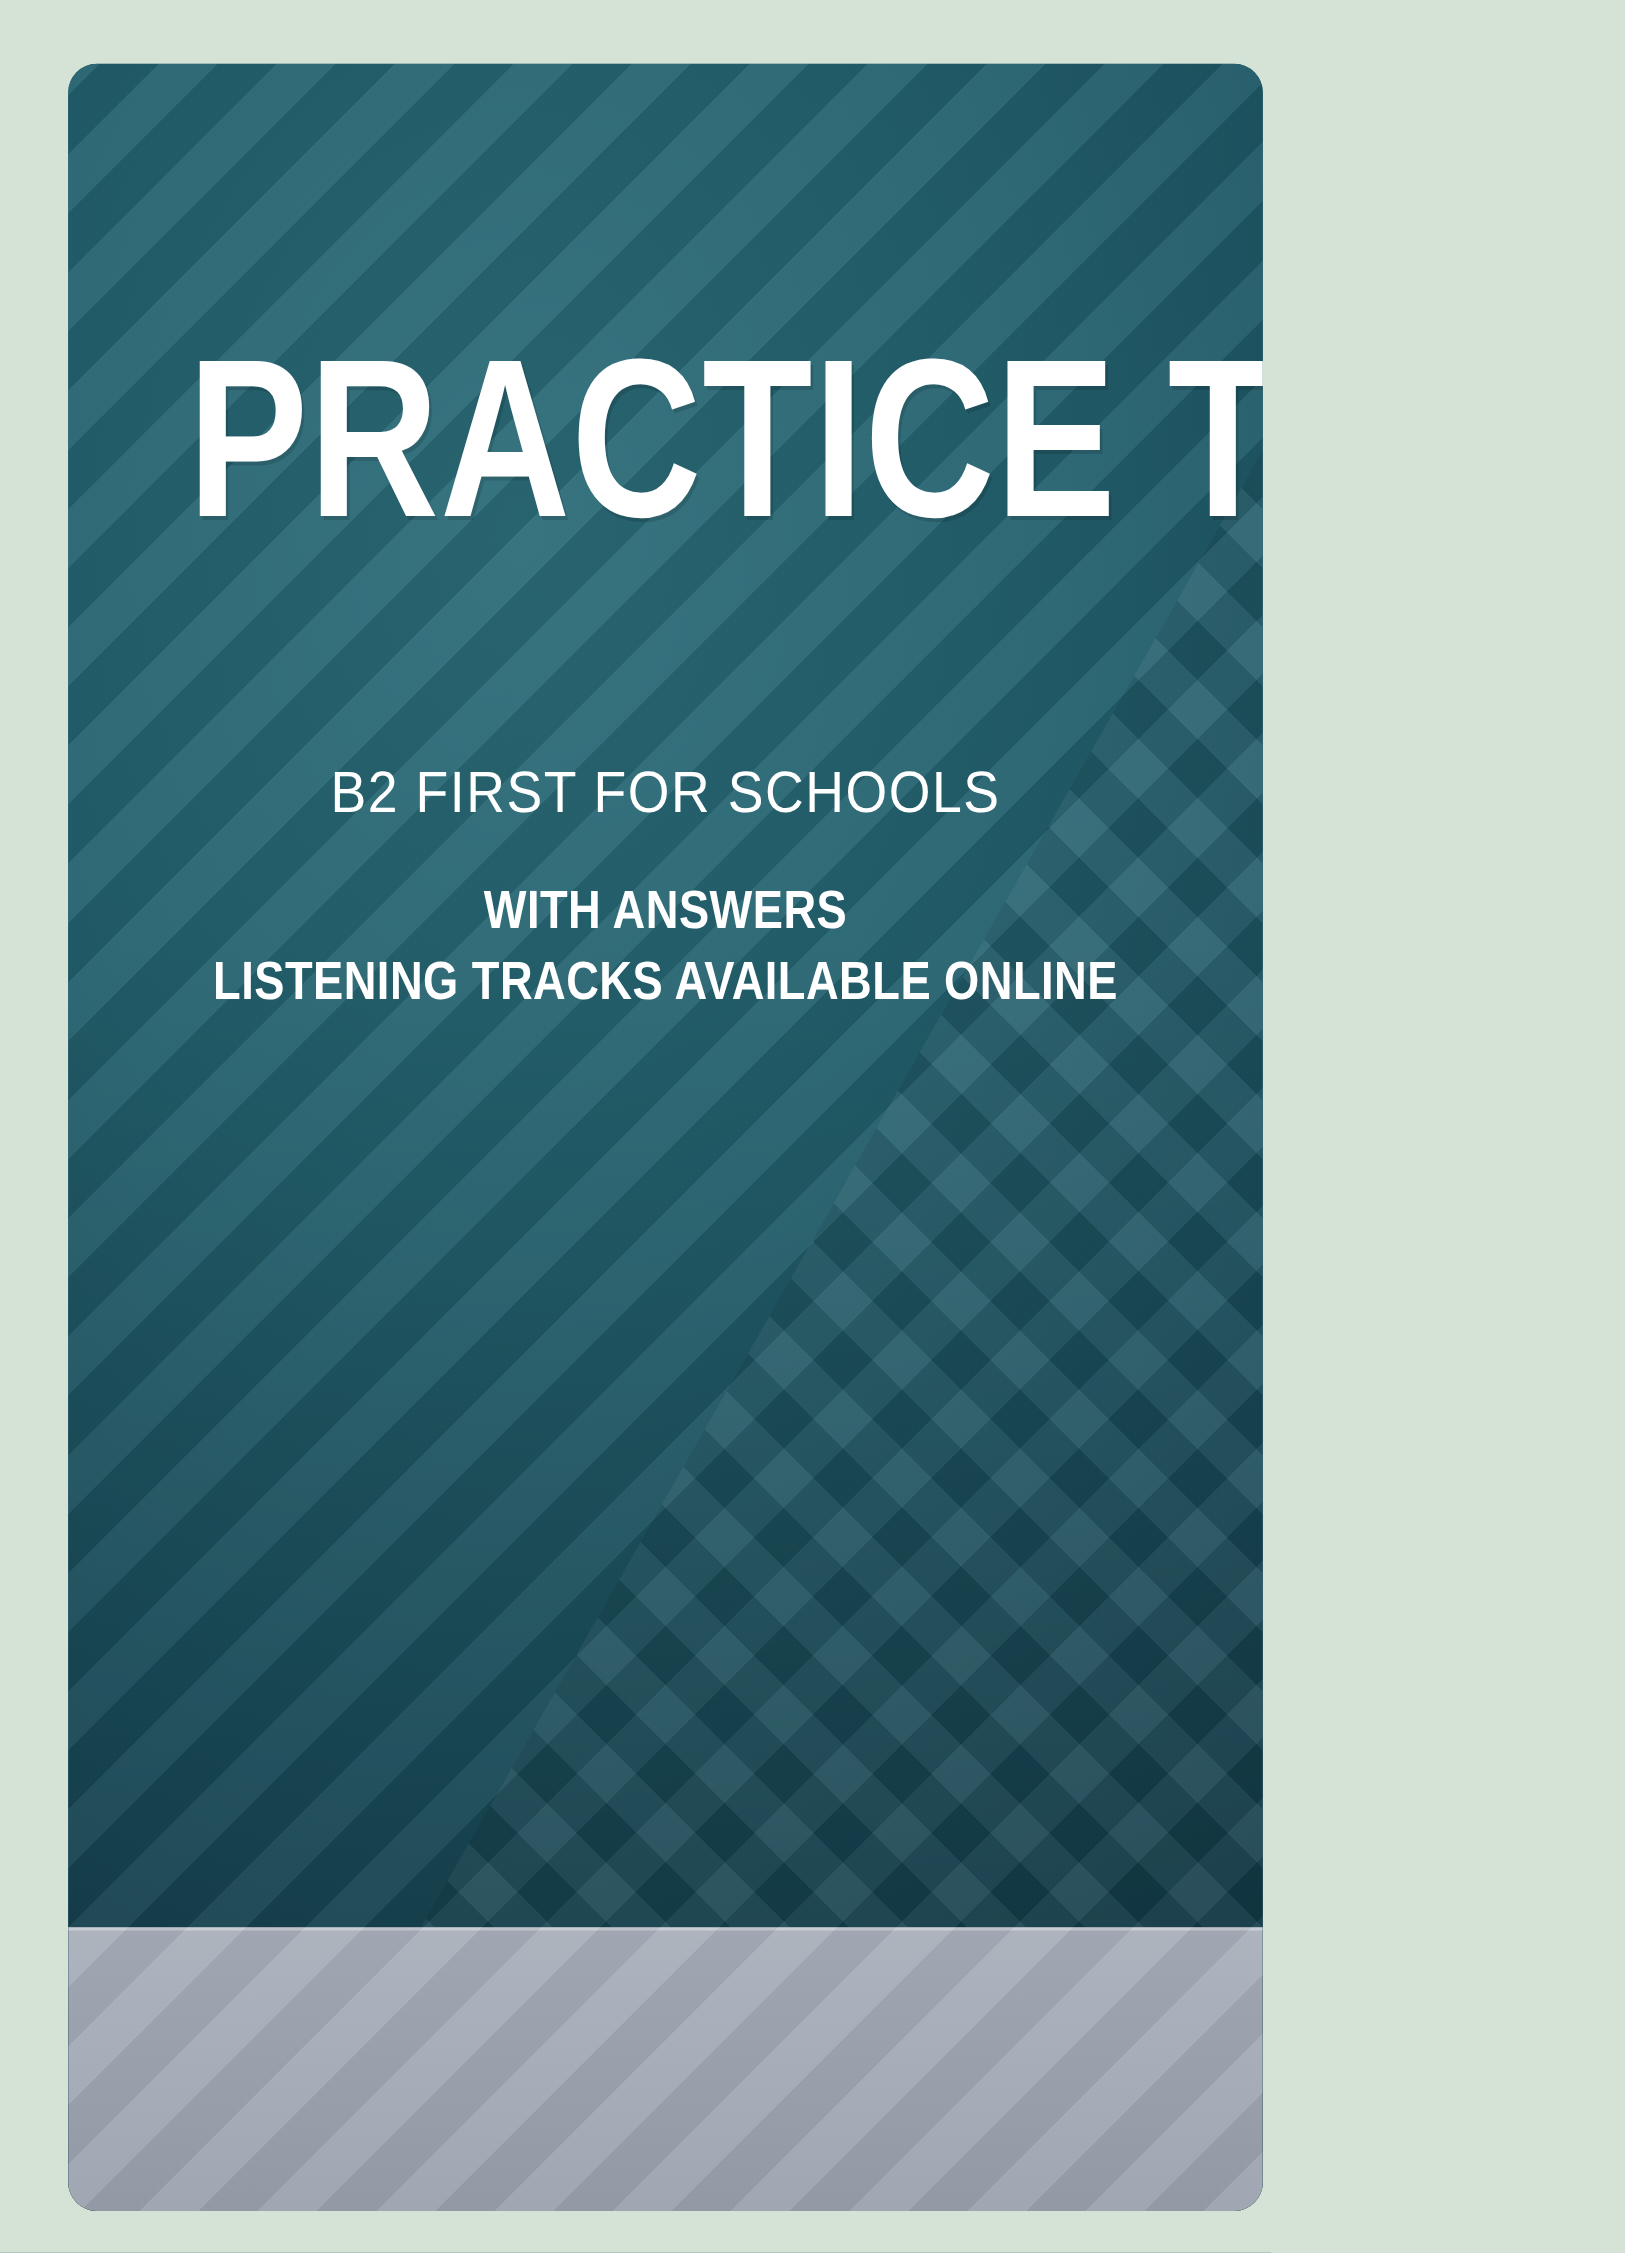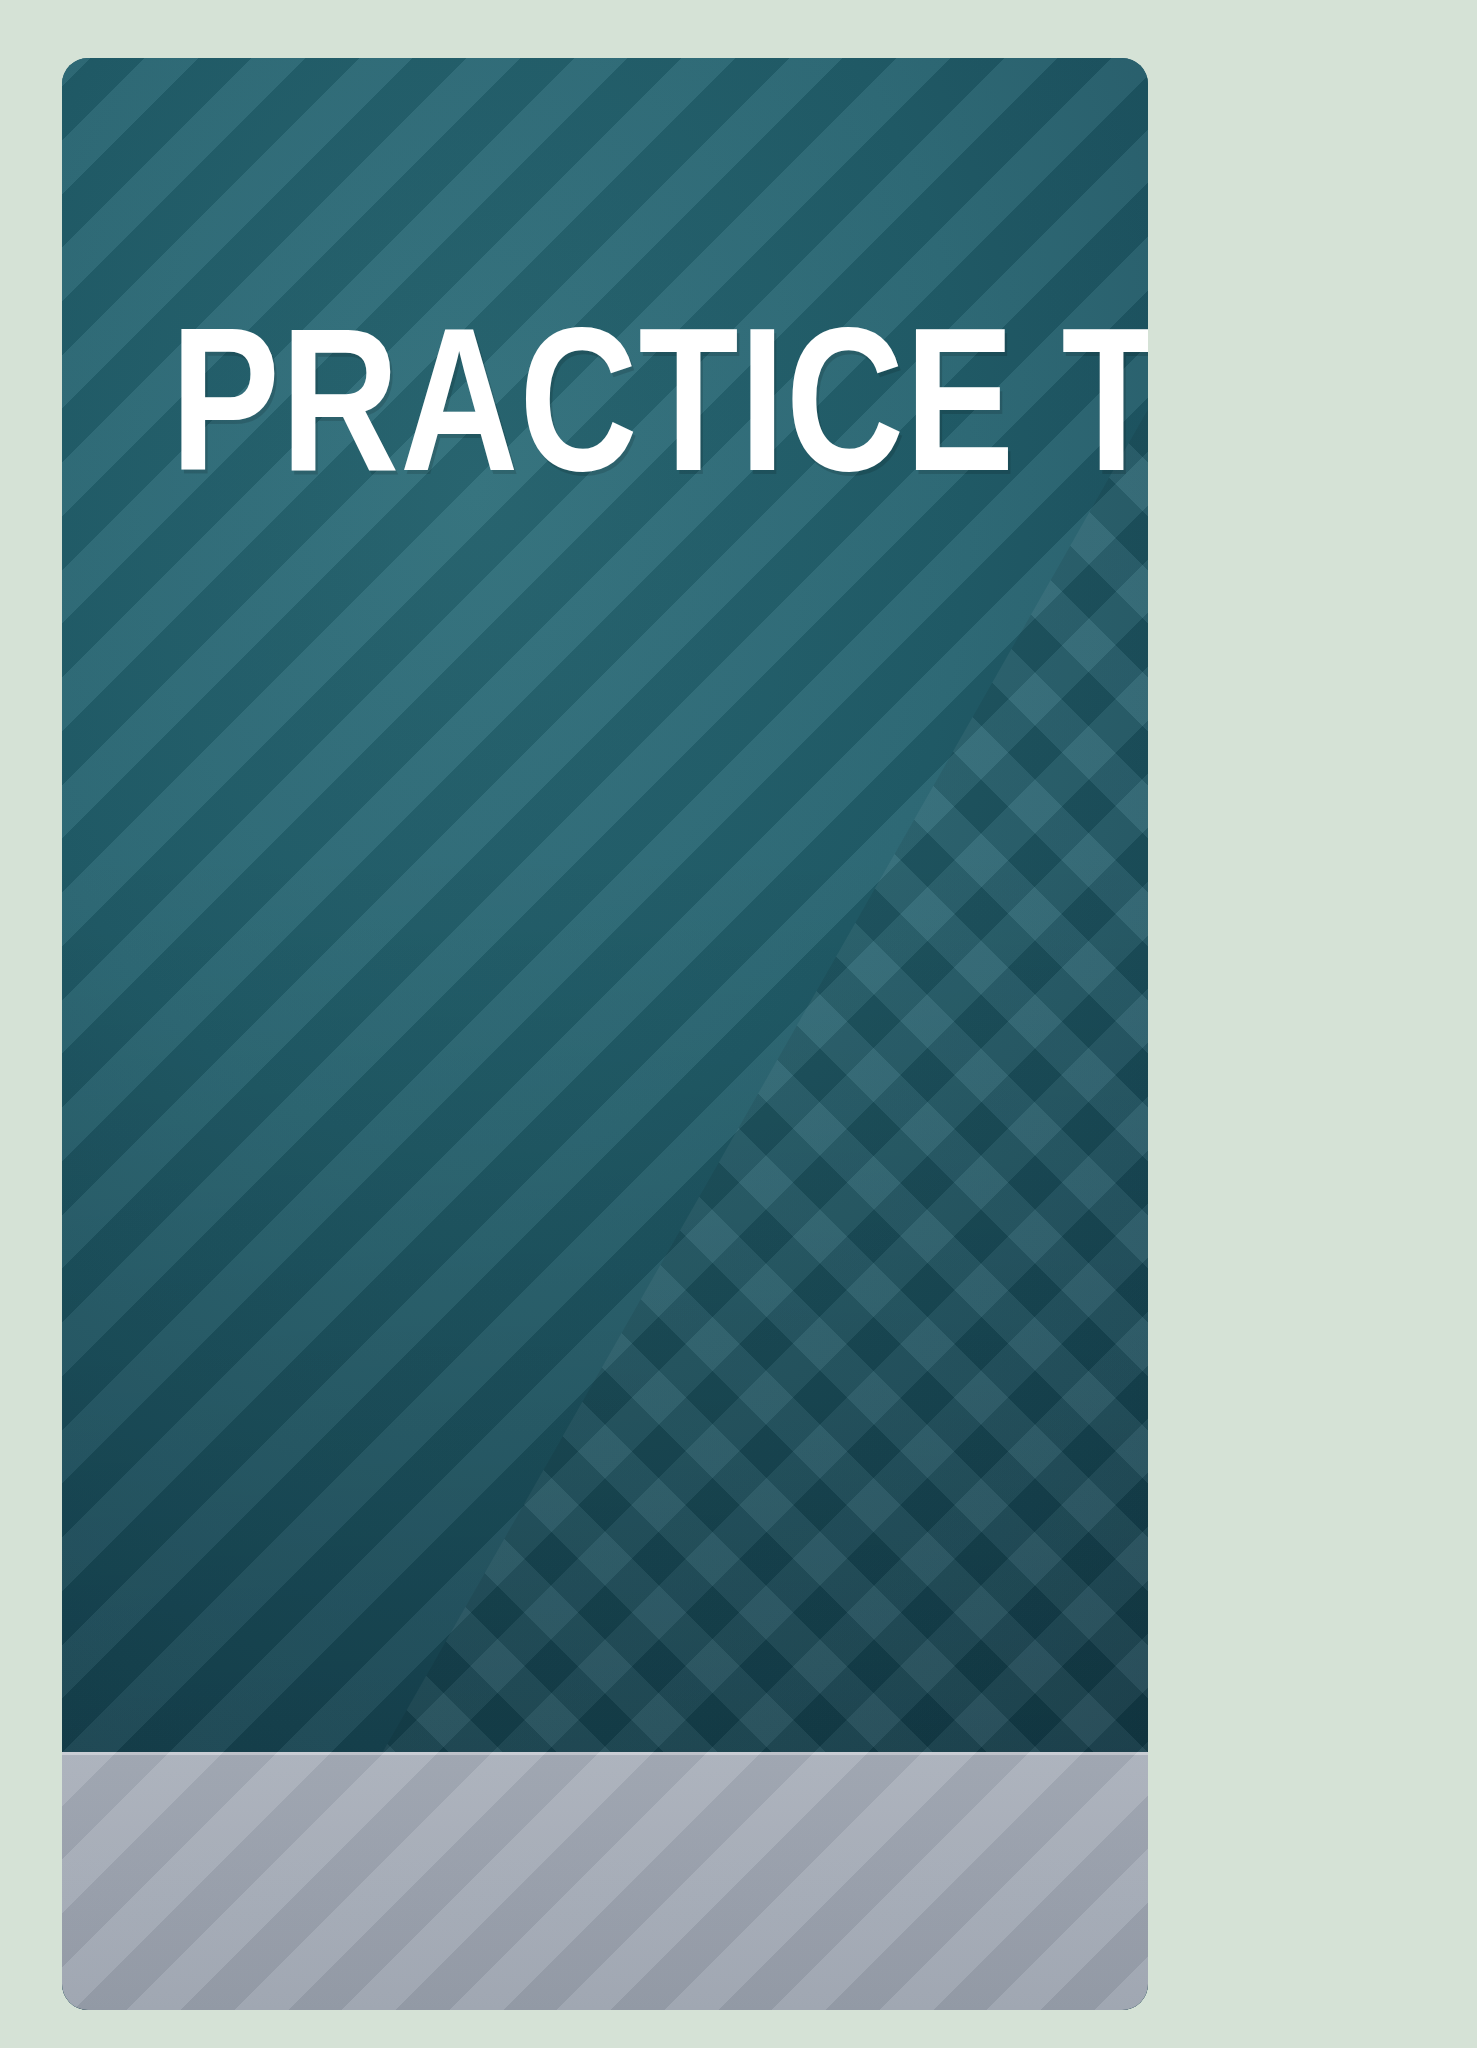--- a/index.html
+++ b/index.html
@@ -178,21 +178,28 @@
 
   <div class="cover-base"></div>
   <div class="stripes-a"></div>
   <div class="stripes-b"></div>
   <div class="cover-shade"></div>
 
   <div class="title-wrap">
     <h1 class="main-title">PRACTICE TESTS</h1>
   </div>
 
-
+  <div class="sub-wrap">
+    <p class="exam-line">B2 FIRST FOR SCHOOLS</p>
+  </div>
+
+  <div class="answers-wrap">
+    <p class="answers-line">WITH ANSWERS</p>
+    <p class="tracks-line">LISTENING TRACKS AVAILABLE ONLINE</p>
+  </div>
 
   <div class="grey-band">
     <div class="gline"></div>
     <div class="gstripes"></div>
 
   </div>
 
 </div>
 
 </body></html>

